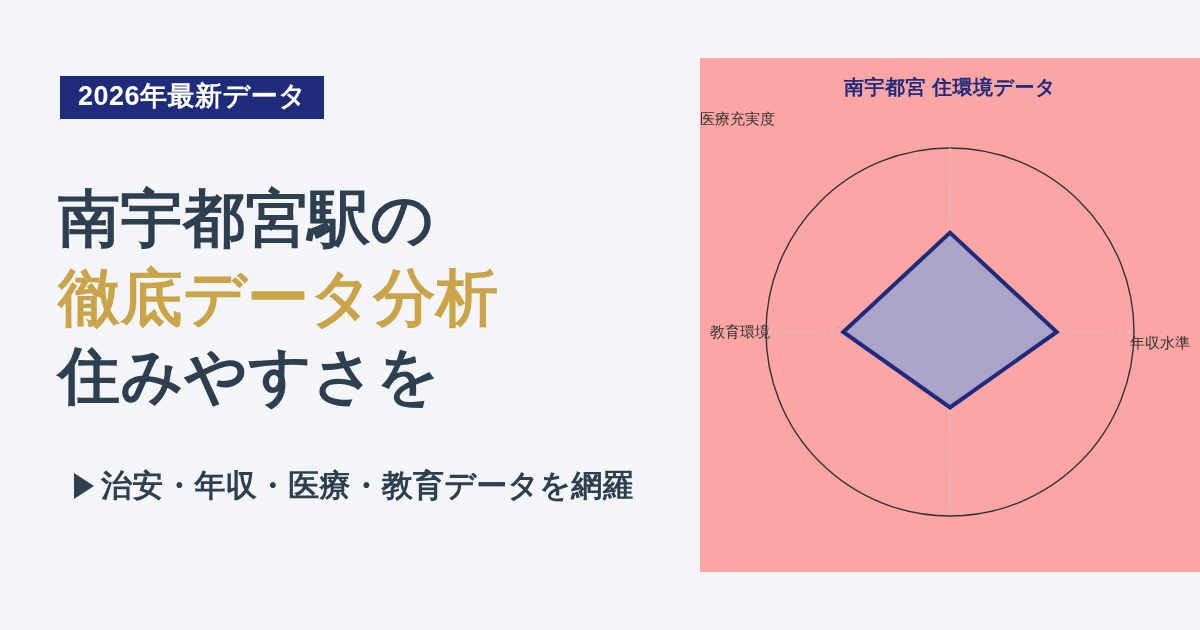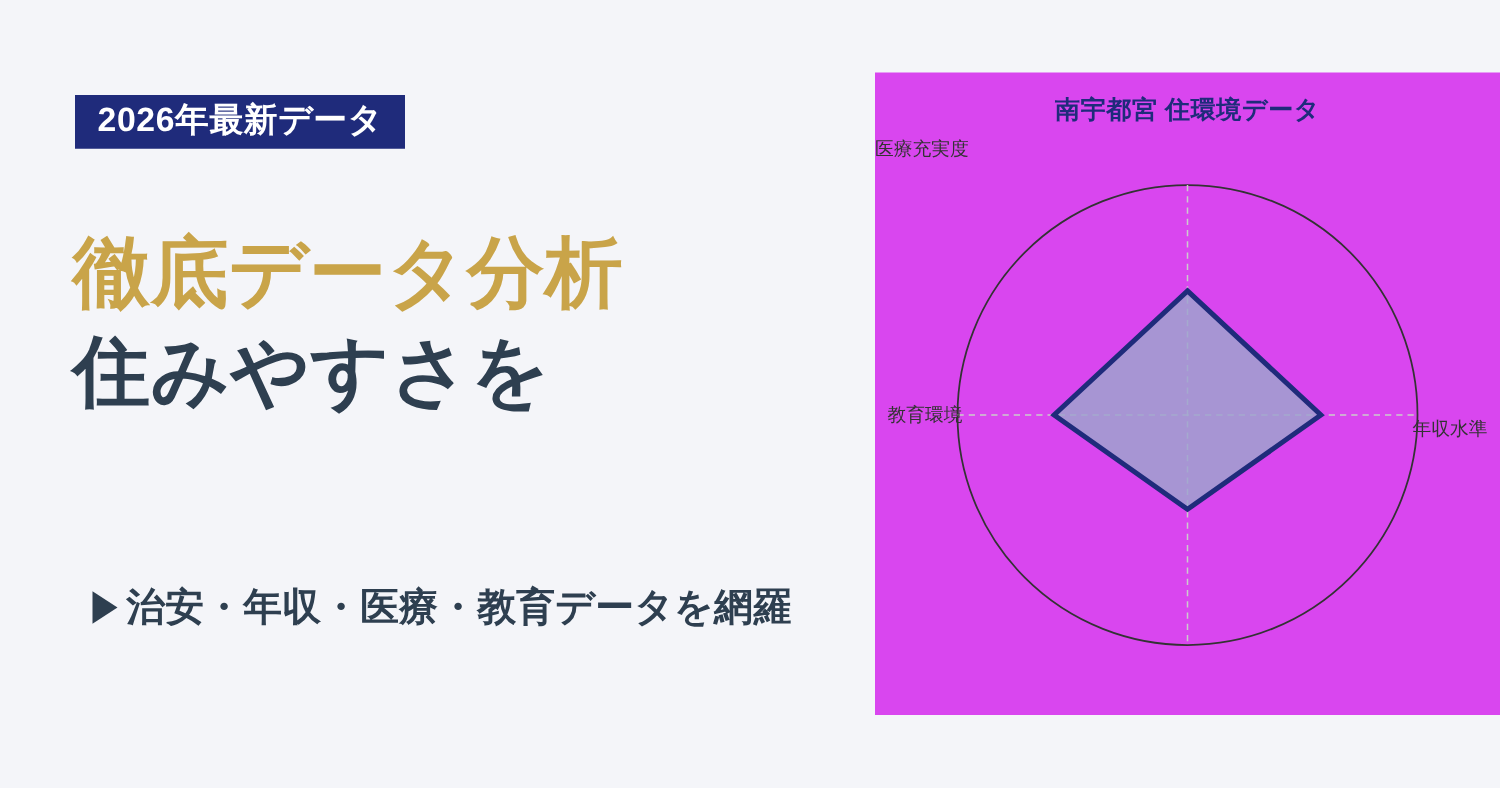--- a/index.html
+++ b/index.html
@@ -79,21 +79,21 @@
     border-left: 20px solid #2e3f50;
   }
 
   
   .chart-panel {
     position: absolute;
     left: 700px;
     top: 58px;
     width: 500px;
     height: 514px;
-    background: #d946ef;
+    background: #fca5a5;
   }
   .chart-title {
     position: absolute;
     left: 0;
     top: 16px;
     width: 100%;
     text-align: center;
     font-size: 20px;
     font-weight: bold;
     color: #1f2b7b;
@@ -116,20 +116,21 @@
   .lab-right  { right: 10px; top: 265px; margin-top: 11px; }
 </style>
 </head>
 <body>
 
 <div class="left-col">
 
   <div class="badge">2026年最新データ</div>
 
   <div class="headline">
+    <div class="headline-line">南宇都宮駅の</div>
     <div class="headline-line accent">徹底データ分析</div>
     <div class="headline-line">住みやすさを</div>
   </div>
 
   <div class="subtitle">
     <span class="tri"></span>
     <span>治安・年収・医療・教育データを網羅</span>
   </div>
 
 </div>

